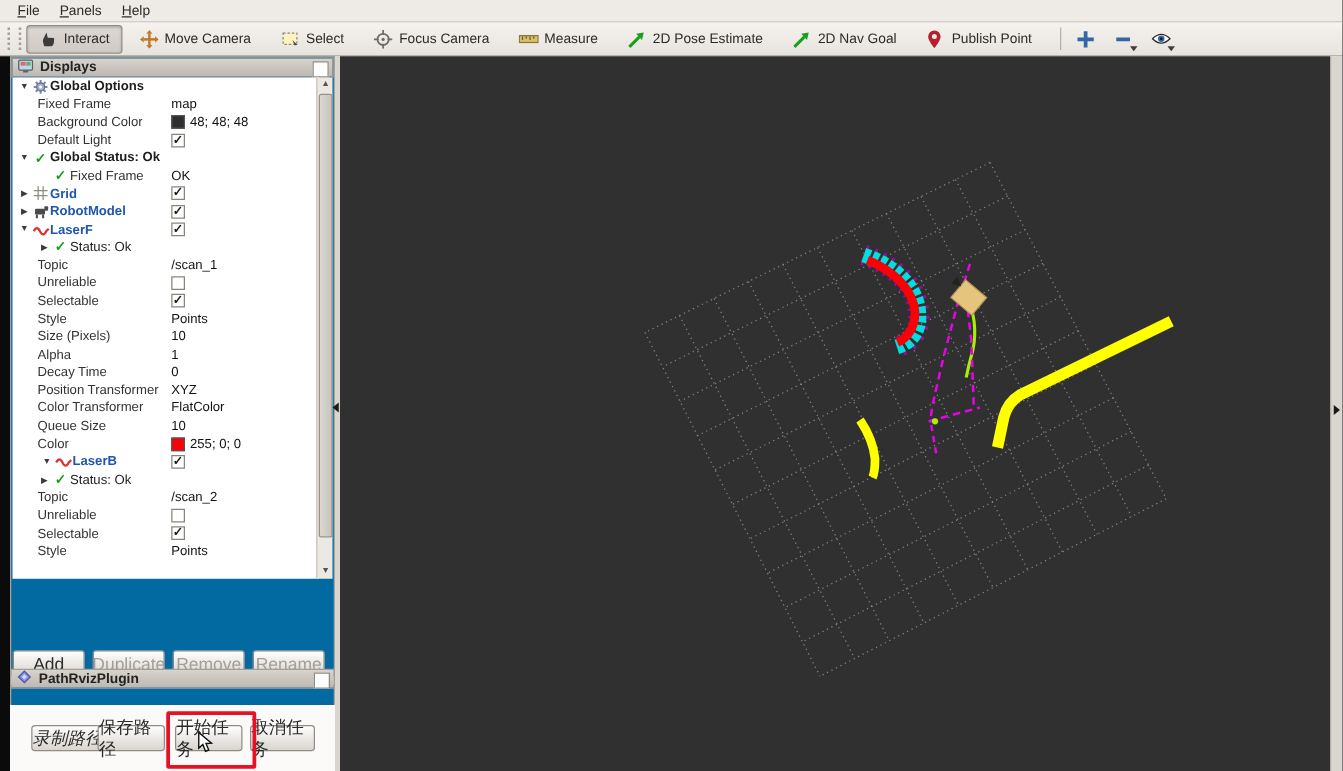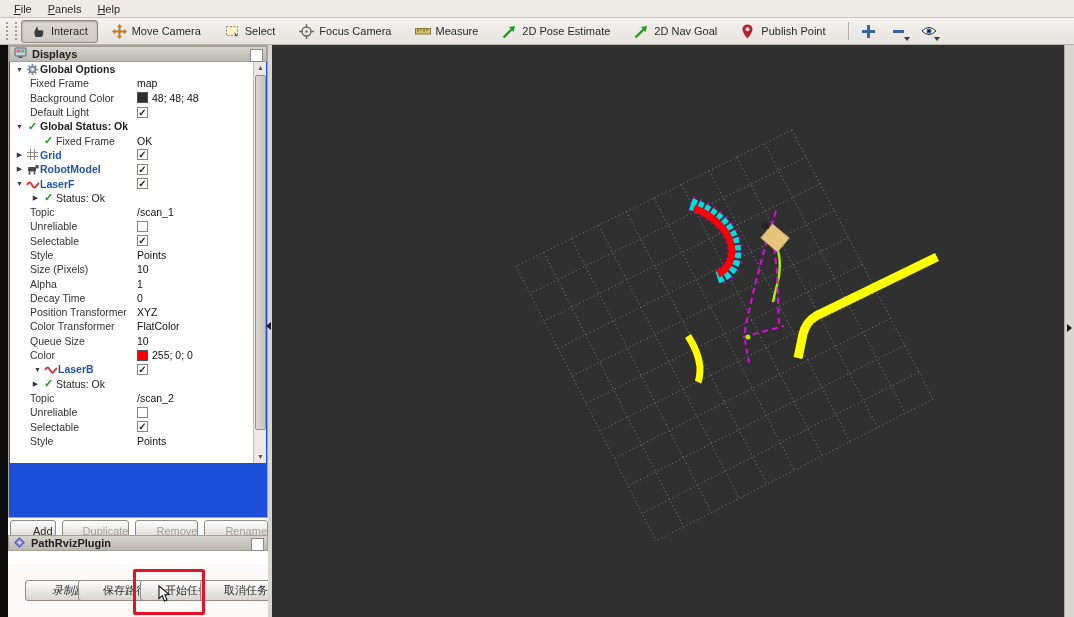--- a/index.html
+++ b/index.html
@@ -24,40 +24,40 @@
   .abtn .caret{position:absolute;right:1px;bottom:0;width:0;height:0;border-left:3px solid transparent;
                border-right:3px solid transparent;border-top:4px solid #3c3c3c;}
   
   #left-strip{position:absolute;left:0;top:45px;width:8px;height:572px;background:#0b0b0b;}
   
   #leftcol{position:absolute;left:8px;top:45px;width:260px;height:572px;background:#fff;}
   .phead{position:relative;height:16px;background:linear-gradient(#d7d3cd,#bdb8b1);
          border:1px solid #a39e96;display:flex;align-items:center;gap:5px;padding:0 4px;
          box-sizing:border-box;font-weight:bold;color:#222;}
   .pbox{position:absolute;right:3px;top:2px;width:11px;height:11px;background:#fdfdfd;border:1px solid #8f8a82;}
-  #displays-panel{position:absolute;left:0;top:0;width:260px;height:473px;background:#1d4ed8;border:1px solid #aaa49c;box-sizing:border-box;}
+  #displays-panel{position:absolute;left:0;top:0;width:260px;height:571px;background:#0369a1;border:1px solid #aaa49c;box-sizing:border-box;}
   #tree{position:absolute;left:1px;top:16px;width:245px;height:401px;overflow:hidden;background:#fff;}
   .trow{position:relative;height:14.3px;display:flex;align-items:center;font-size:10.5px;}
   .trow .arrow{width:11px;text-align:center;font-size:7px;color:#3a3a3a;flex:none;}
   .trow .ticn{width:15px;height:13px;flex:none;display:inline-flex;align-items:center;justify-content:center;}
   .trow .lbl{white-space:nowrap;overflow:hidden;}
   .lbl.cat{font-weight:bold;color:#1d1d1d;}
   .lbl.disp{font-weight:bold;color:#2056b2;}
   .lbl.status{color:#1d1d1d;}
   .lbl.prop{color:#333;}
   .trow .val{position:absolute;left:127px;display:flex;align-items:center;gap:4px;color:#111;}
   .cbox{width:11px;height:11px;background:#fff;border:1px solid #8a857d;box-sizing:border-box;
         font-size:10px;line-height:9px;text-align:center;color:#1b1b1b;font-weight:bold;}
   .swatch{width:11px;height:11px;border:1px solid #555;box-sizing:border-box;display:inline-block;}
   #vscroll{position:absolute;right:1px;top:16px;width:13px;height:401px;background:#ece8e3;border-left:1px solid #c5c0b9;box-sizing:border-box;}
   .sarrow{position:absolute;left:0;width:13px;height:12px;font-size:7px;color:#57524c;text-align:center;line-height:12px;}
   #sthumb{position:absolute;left:1px;top:13px;width:11px;height:355px;background:linear-gradient(90deg,#dcd8d2,#c8c4bd);
           border:1px solid #979288;border-radius:2px;box-sizing:border-box;}
   .qbtn{height:19px;border:1px solid #918c84;border-radius:3px;background:linear-gradient(#fefefe,#d9d5cf);
-        font-size:11px;color:#2b2b2b;display:flex;align-items:center;justify-content:center;padding-left:20px;}
+        font-size:14px;color:#2b2b2b;display:flex;align-items:center;justify-content:center;}
   .qbtn.disabled{color:#a39e97;}
   #panel-btns{position:absolute;left:0;top:475px;width:260px;display:flex;gap:6px;padding-left:2px;box-sizing:border-box;}
   #panel-btns .qbtn{width:56px;}
   #splitter{position:absolute;left:0;top:496px;width:260px;height:7px;background:#eeebe7;}
   #splitter:after{content:"";position:absolute;left:120px;top:3px;width:22px;border-top:2px dotted #9a958d;}
   #plugin-header{position:absolute;left:0;top:490px;width:260px;}
   #plugin-body{position:absolute;left:0;top:519px;width:260px;height:53px;background:#fbfaf9;}
   .cnbtn{position:absolute;top:16px;}
   #hlbox{position:absolute;left:125px;top:5px;width:66px;height:40px;border:3px solid #e81123;border-radius:2px;pointer-events:none;}
   #cursor{position:absolute;left:150px;top:21px;pointer-events:none;}

